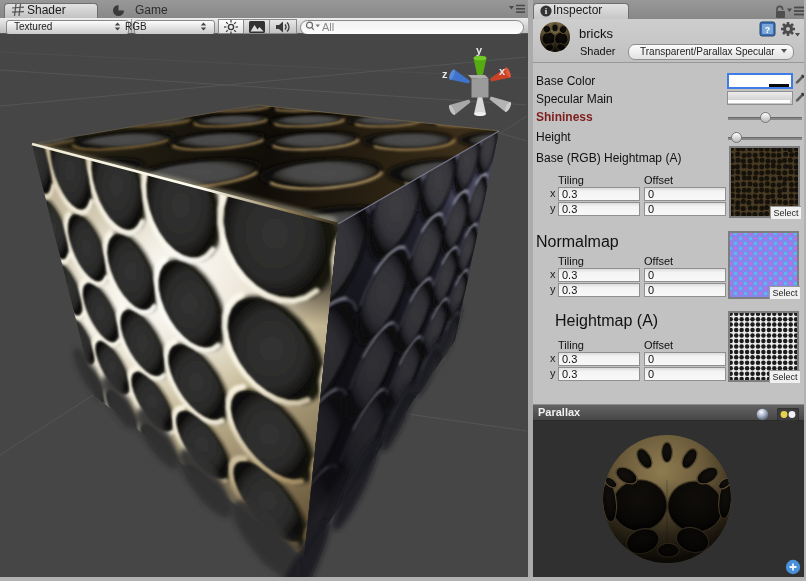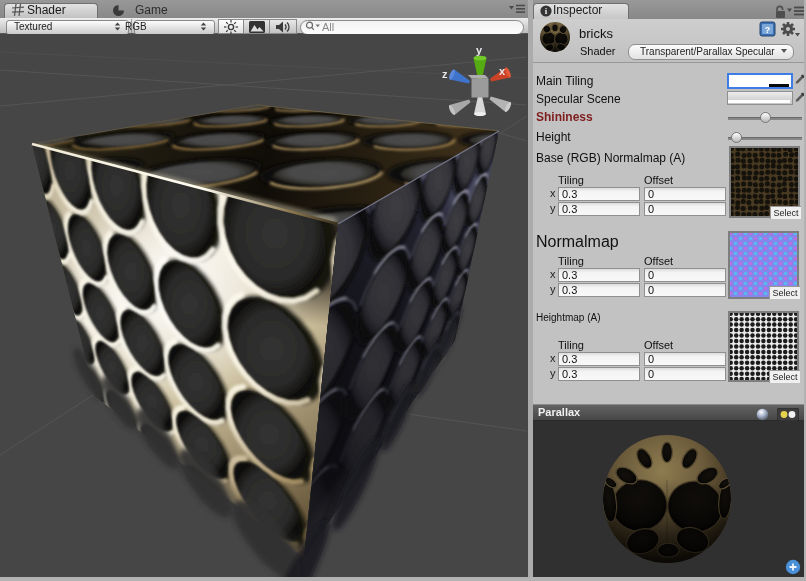--- a/index.html
+++ b/index.html
@@ -651,41 +651,41 @@
         <line x1="8" y1="1" x2="8" y2="15"></line>
         <line x1="1" y1="8" x2="15" y2="8"></line>
         <line x1="3" y1="3" x2="13" y2="13"></line>
         <line x1="13" y1="3" x2="3" y2="13"></line>
       </g>
     </g>
 <circle cx="8" cy="8" r="2" fill="#c2c2c2"></circle>
 <polygon points="15,12 20,12 17.5,15.5" fill="#4c4c4c"></polygon>
   </svg>
 <div style="position:absolute;left:533px;top:62px;width:271px;height:1px;background:#989898"></div>
-<div style="position:absolute;left:536px;top:74px;font-size:12px;color:#111;font-weight:normal;white-space:nowrap;">Main Tiling</div>
+<div style="position:absolute;left:536px;top:74px;font-size:12px;color:#111;font-weight:normal;white-space:nowrap;">Base Color</div>
 <div style="position:absolute;left:727px;top:73px;width:62px;height:12px;background:#fff;border:2px solid #3e7de7"></div>
 <div style="position:absolute;left:769px;top:84px;width:20px;height:2.5px;background:#0a0a0a"></div>
 <svg width="13" height="15" viewBox="0 0 13 15" style="position:absolute;left:793px;top:73px">
 <path d="M10 1.5 L11.8 3.3 L5 10.2 L2.6 10.8 L3.2 8.4 Z" fill="#5a5a5a"></path>
 <path d="M8.6 2.2 L11 4.6" stroke="#3a3a3a" stroke-width="1.8"></path>
   </svg>
-<div style="position:absolute;left:536px;top:92px;font-size:12px;color:#111;font-weight:normal;white-space:nowrap;">Specular Scene</div>
+<div style="position:absolute;left:536px;top:92px;font-size:12px;color:#111;font-weight:normal;white-space:nowrap;">Specular Main</div>
 <div style="position:absolute;left:727px;top:91px;width:64px;height:12px;background:linear-gradient(#ececec,#c6c6c6);border:1px solid #8f8f8f"></div>
 <div style="position:absolute;left:728px;top:100px;width:62px;height:3px;background:#fdfdfd"></div>
 <svg width="13" height="15" viewBox="0 0 13 15" style="position:absolute;left:793px;top:91px">
 <path d="M10 1.5 L11.8 3.3 L5 10.2 L2.6 10.8 L3.2 8.4 Z" fill="#5a5a5a"></path>
 <path d="M8.6 2.2 L11 4.6" stroke="#3a3a3a" stroke-width="1.8"></path>
   </svg>
 <div style="position:absolute;left:536px;top:110px;font-size:12px;color:#7f1d1d;font-weight:bold;white-space:nowrap;">Shininess</div>
 <div style="position:absolute;left:728px;top:117px;width:74px;height:2px;background:#878787;border-top:1px solid #6a6a6a"></div>
 <div style="position:absolute;left:760px;top:112px;width:11px;height:11px;border-radius:6px;background:linear-gradient(#fdfdfd,#b8b8b8);border:1px solid #777;box-sizing:border-box"></div>
 <div style="position:absolute;left:536px;top:130px;font-size:12px;color:#111;font-weight:normal;white-space:nowrap;text-align:right;">Height</div>
 <div style="position:absolute;left:728px;top:137px;width:74px;height:2px;background:#878787;border-top:1px solid #6a6a6a"></div>
 <div style="position:absolute;left:731px;top:132px;width:11px;height:11px;border-radius:6px;background:linear-gradient(#fdfdfd,#b8b8b8);border:1px solid #777;box-sizing:border-box"></div>
-<div style="position:absolute;left:536px;top:151px;font-size:12px;color:#111;font-weight:normal;white-space:nowrap;">Base (RGB) Normalmap (A)</div>
+<div style="position:absolute;left:536px;top:151px;font-size:12px;color:#111;font-weight:normal;white-space:nowrap;">Base (RGB) Heightmap (A)</div>
 <svg width="71" height="72" style="position:absolute;left:729px;top:146px" viewBox="0 0 71 72">
 <rect width="71" height="72" fill="#43361f"></rect>
 <rect width="71" height="72" fill="#5a4a2e" opacity="0.3"></rect>
 <circle cx="2.3" cy="2.6" r="2.5" fill="#15110b"></circle>
     <circle cx="9.3" cy="3.1" r="2.5" fill="#15110b"></circle>
     <circle cx="14.1" cy="2.8" r="2.5" fill="#15110b"></circle>
     <circle cx="20.6" cy="2.4" r="2.5" fill="#15110b"></circle>
     <circle cx="26.9" cy="2.4" r="2.5" fill="#15110b"></circle>
     <circle cx="32.3" cy="3.0" r="2.5" fill="#15110b"></circle>
     <circle cx="38.2" cy="3.1" r="2.5" fill="#15110b"></circle>
@@ -1054,21 +1054,21 @@
 </svg>
 <div style="position:absolute;left:769px;top:286px;width:30px;height:12px;background:#f0f0f0;border-top:1px solid #999;border-left:1px solid #999;font-size:9px;color:#222;text-align:center;line-height:12px">Select</div>
 <div style="position:absolute;left:558px;top:255px;font-size:11px;color:#111;font-weight:normal;white-space:nowrap;">Tiling</div>
 <div style="position:absolute;left:644px;top:255px;font-size:11px;color:#111;font-weight:normal;white-space:nowrap;">Offset</div>
 <div style="position:absolute;left:550px;top:268px;font-size:11px;color:#222;font-weight:normal;white-space:nowrap;">x</div>
 <div style="position:absolute;left:558px;top:268px;width:77px;height:12px;background:linear-gradient(#dcdcdc,#f4f4f4 30%,#f8f8f8);border:1px solid #8f8f8f;font-size:11px;color:#111;padding-left:3px;line-height:12px">0.3</div>
 <div style="position:absolute;left:644px;top:268px;width:77px;height:12px;background:linear-gradient(#dcdcdc,#f4f4f4 30%,#f8f8f8);border:1px solid #8f8f8f;font-size:11px;color:#111;padding-left:3px;line-height:12px">0</div>
 <div style="position:absolute;left:550px;top:283px;font-size:11px;color:#222;font-weight:normal;white-space:nowrap;">y</div>
 <div style="position:absolute;left:558px;top:283px;width:77px;height:12px;background:linear-gradient(#dcdcdc,#f4f4f4 30%,#f8f8f8);border:1px solid #8f8f8f;font-size:11px;color:#111;padding-left:3px;line-height:12px">0.3</div>
 <div style="position:absolute;left:644px;top:283px;width:77px;height:12px;background:linear-gradient(#dcdcdc,#f4f4f4 30%,#f8f8f8);border:1px solid #8f8f8f;font-size:11px;color:#111;padding-left:3px;line-height:12px">0</div>
-<div style="position:absolute;left:536px;top:312px;font-size:10px;color:#111;font-weight:normal;white-space:nowrap;">Heightmap (A)</div>
+<div style="position:absolute;left:555px;top:312px;font-size:16px;color:#111;font-weight:normal;white-space:nowrap;">Heightmap (A)</div>
 <svg width="71" height="71" style="position:absolute;left:728px;top:311px" viewBox="0 0 71 71">
 <rect width="71" height="71" fill="#ececec"></rect>
 <circle cx="2.7" cy="2.7" r="2.25" fill="#1c1c1c"></circle>
     <circle cx="8.2" cy="2.7" r="2.25" fill="#1c1c1c"></circle>
     <circle cx="13.6" cy="2.7" r="2.25" fill="#1c1c1c"></circle>
     <circle cx="19.1" cy="2.7" r="2.25" fill="#1c1c1c"></circle>
     <circle cx="24.5" cy="2.7" r="2.25" fill="#1c1c1c"></circle>
     <circle cx="30.0" cy="2.7" r="2.25" fill="#1c1c1c"></circle>
     <circle cx="35.4" cy="2.7" r="2.25" fill="#1c1c1c"></circle>
     <circle cx="40.9" cy="2.7" r="2.25" fill="#1c1c1c"></circle>

